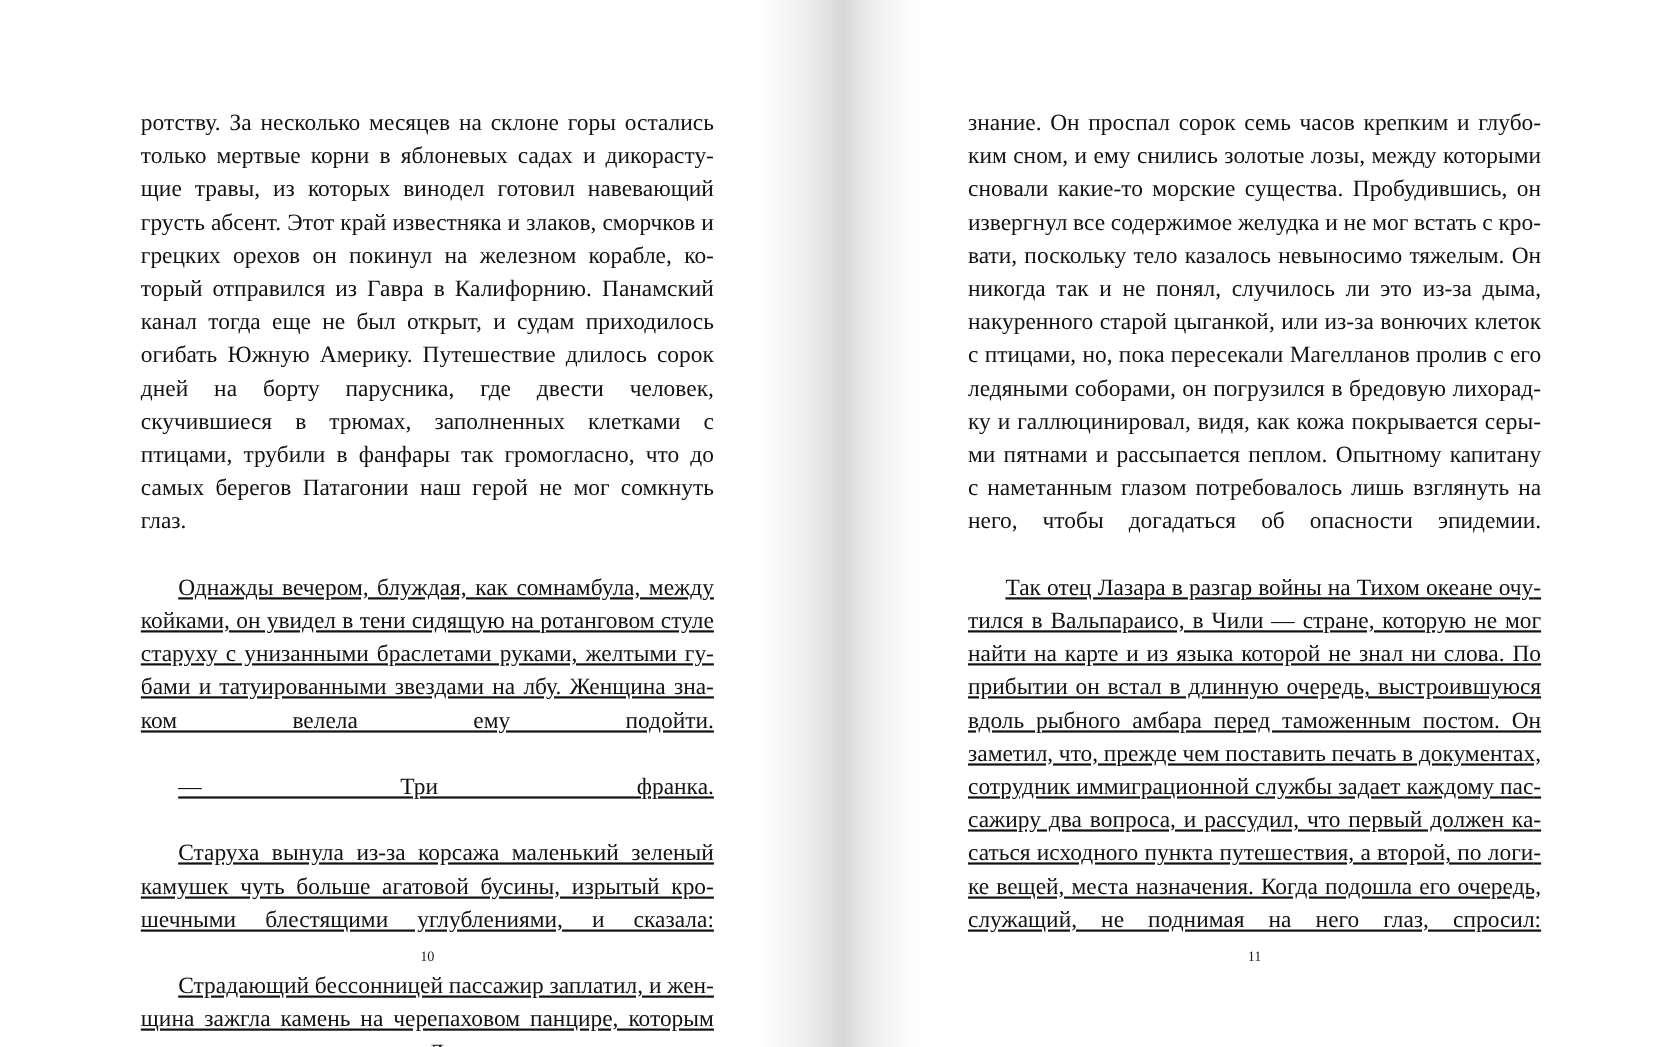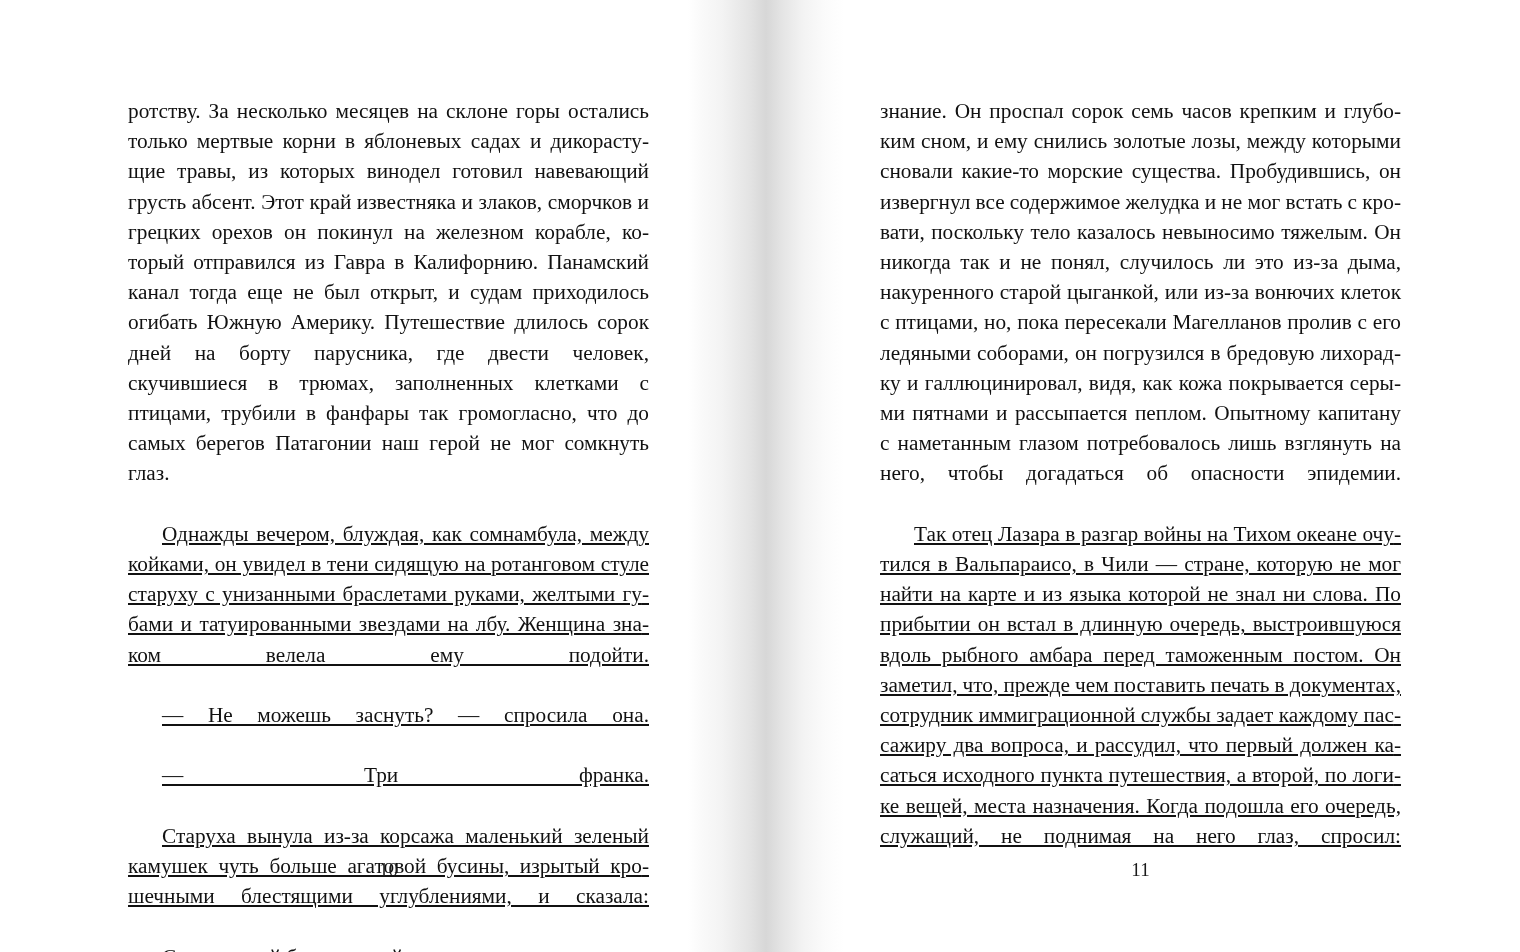--- a/index.html
+++ b/index.html
@@ -85,37 +85,36 @@
     content: "";
     display: inline-block;
     width: 100%;
   }
 
   .folio {
     position: absolute;
     top: 858px;
     width: 521px;
     text-align: center;
-    font-size: 19px;
+    font-size: 13px;
     line-height: 24px;
     color: #1a1a1a;
   }
   .page-left  .folio { left: 128px; }
   .page-right .folio { left: 54px; }
 </style>
 </head>
 <body>
 
 <div class="spread">
 
   <div class="page page-left">
     <div class="textblock">
       <p>ротству. За несколько месяцев на склоне горы остались только мертвые корни в яблоневых садах и дикорасту­щие травы, из которых винодел готовил навевающий грусть абсент. Этот край известняка и злаков, сморчков и грецких орехов он покинул на железном корабле, ко­торый отправился из Гавра в Калифорнию. Панамский канал тогда еще не был открыт, и судам приходилось огибать Южную Америку. Путешествие длилось сорок дней на борту парусника, где двести человек, скучившие­ся в трюмах, заполненных клетками с птицами, трубили в фанфары так громогласно, что до самых берегов Пата­гонии наш герой не мог сомкнуть глаз.</p>
       <p class="indent">Однажды вечером, блуждая, как сомнамбула, между койками, он увидел в тени сидящую на ротанговом стуле старуху с унизанными браслетами руками, желтыми гу­бами и татуированными звездами на лбу. Женщина зна­ком велела ему подойти.</p>
-      <p class="indent">— Не можешь заснуть? — спросила она.</p>
       <p class="indent">— Три франка.</p>
       <p class="indent">Старуха вынула из-за корсажа маленький зеленый камушек чуть больше агатовой бусины, изрытый кро­шечными блестящими углублениями, и сказала:</p>
       <p class="indent">Страдающий бессонницей пассажир заплатил, и жен­щина зажгла камень на черепаховом панцире, которым поводила у него под носом. Дым так резко ударил вино­делу в голову, что ему почудилось, будто он потерял со­</p>
     </div>
     <div class="folio">10</div>
   </div>
 
   <div class="gutter"></div>
 
   <div class="page page-right">

